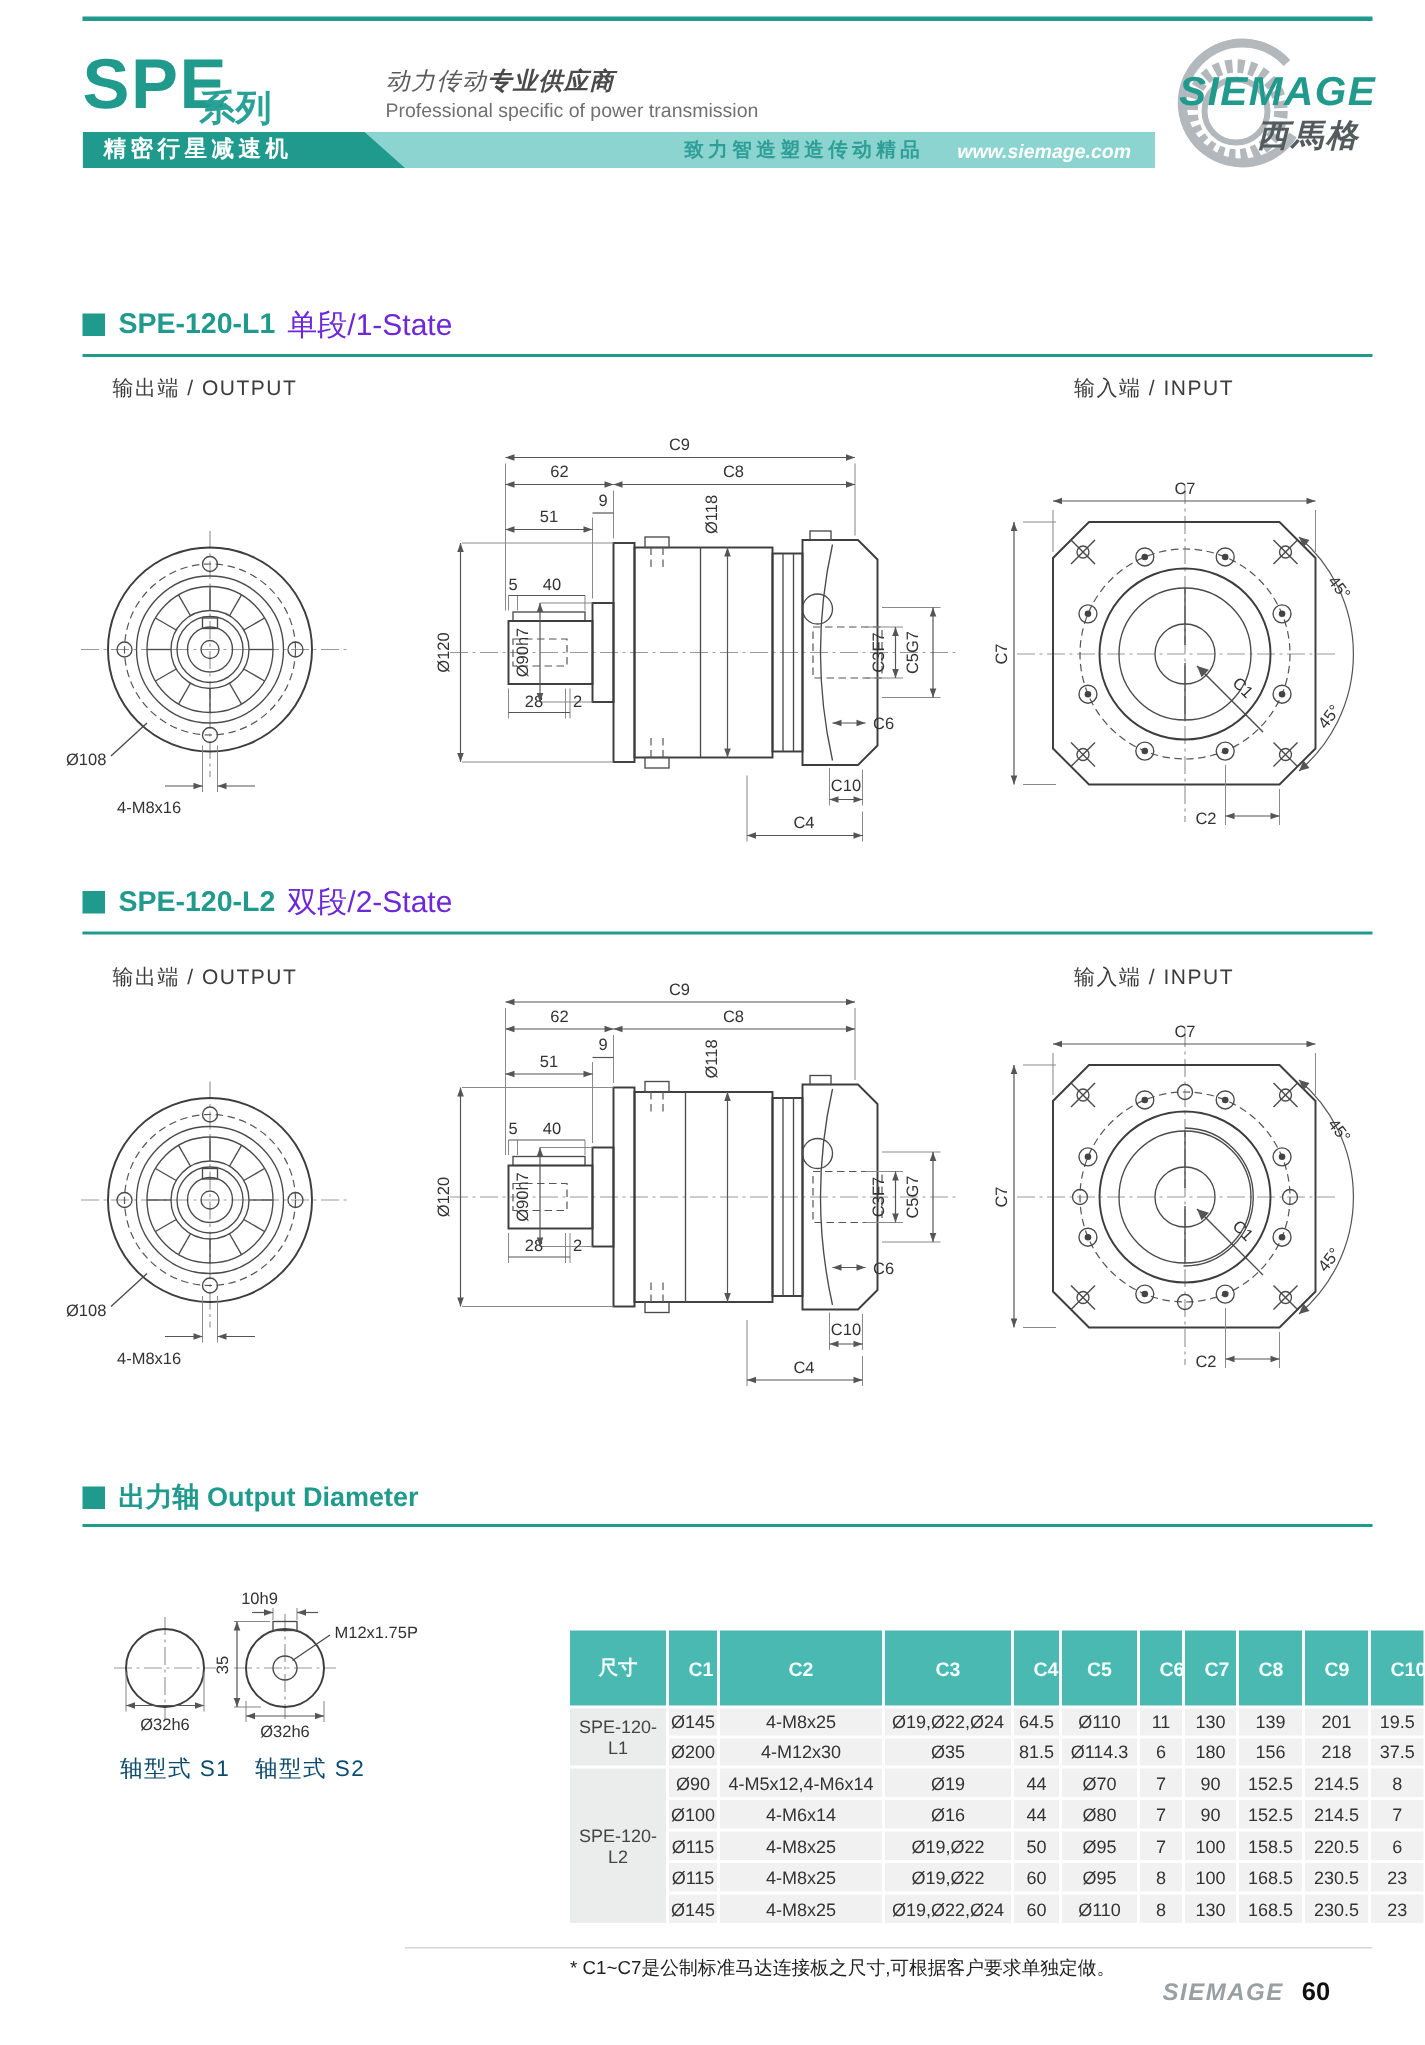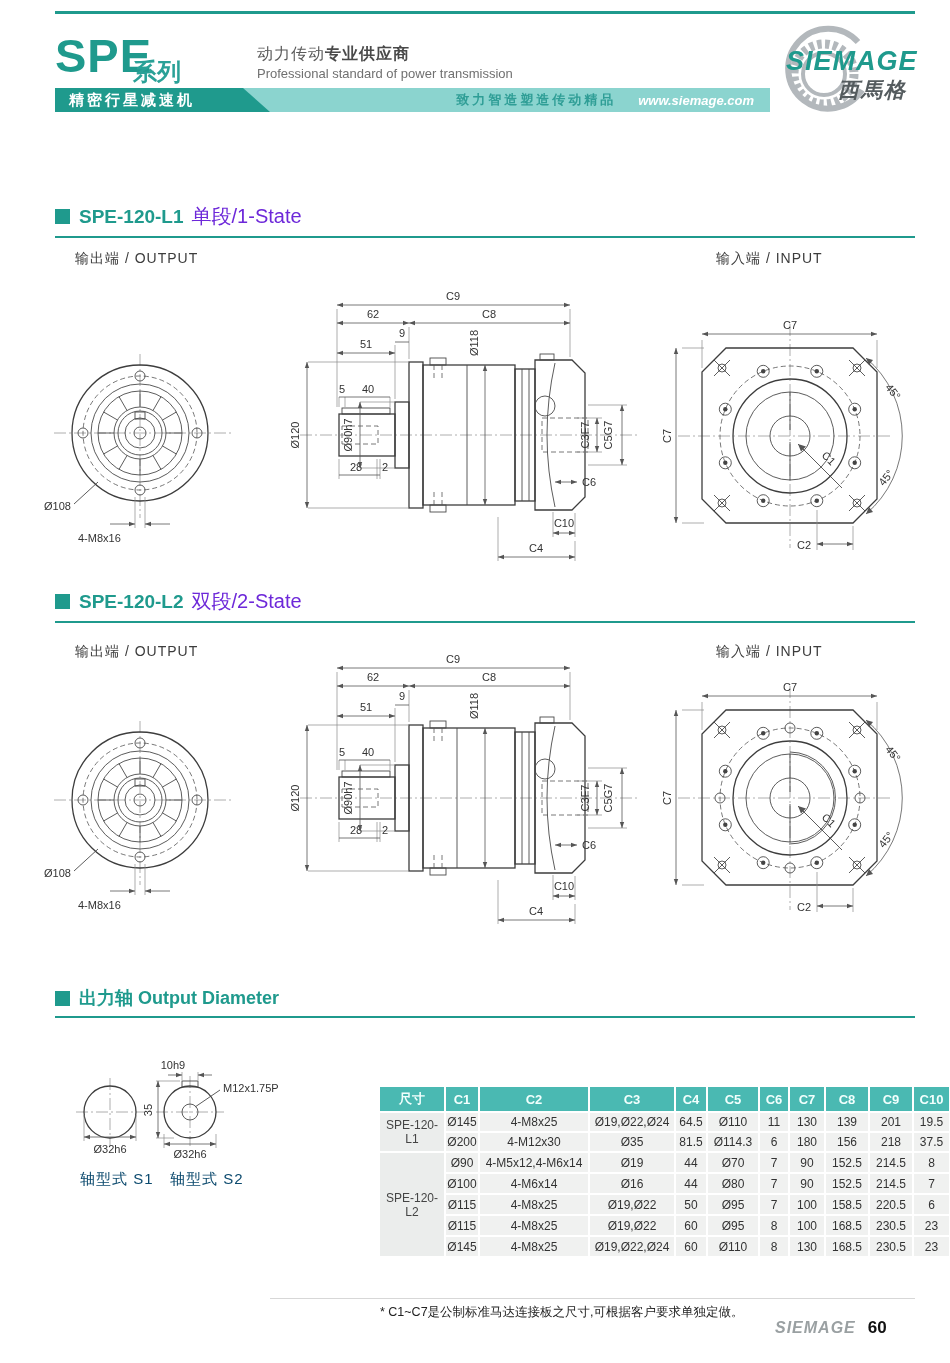--- a/index.html
+++ b/index.html
@@ -10,21 +10,21 @@
   .top-rule{left:55px;top:11px;width:860px;height:3px;background:#1f9a8d;}
   .spe-logo{left:55px;top:30px;color:#1f9a8d;font-weight:bold;font-size:47px;letter-spacing:1px;line-height:52px;}
   .spe-suffix{left:133px;top:56px;color:#2aa197;font-size:24px;font-weight:bold;}
   .dark-banner{left:55px;top:88px;width:215px;height:24px;background:#1f9a8d;
      clip-path:polygon(0 0,188px 0,215px 100%,0 100%);color:#fff;font-weight:bold;
      font-size:15px;line-height:24px;padding-left:14px;letter-spacing:3px;box-sizing:border-box;}
   .light-strip{left:243px;top:88px;width:527px;height:24px;background:#8bd4cf;
      display:flex;align-items:center;justify-content:flex-end;padding-right:16px;box-sizing:border-box;}
   .strip-slogan{color:#2f9e96;font-weight:bold;font-size:13px;letter-spacing:3px;}
   .strip-url{color:#ffffff;font-weight:bold;font-style:italic;font-size:13px;margin-left:22px;}
-  .supplier-cn{left:257px;top:44px;font-size:16px;color:#5a5a5a;letter-spacing:1px;}
+  .supplier-cn{left:257px;top:44px;font-size:16px;color:#5a5a5a;letter-spacing:1px;font-style:italic;}
   .supplier-cn b{color:#4a4a4a;}
   .supplier-en{left:257px;top:66px;font-size:13px;color:#707070;}
   .brand-word{left:786px;top:46px;color:#1f9a8d;font-weight:bold;font-style:italic;font-size:27px;letter-spacing:1px;}
   .brand-cn{left:838px;top:76px;color:#545b5e;font-weight:bold;font-style:italic;font-size:21px;letter-spacing:2px;}
   
   .page-title{left:55px;top:150px;color:#1f9a8d;font-weight:bold;font-size:24px;letter-spacing:1px;}
   .sec-head{left:55px;width:860px;border-bottom:2px solid #1f9a8d;padding-bottom:6px;display:flex;align-items:center;}
   .sec-square{width:15px;height:15px;background:#1f9a8d;margin-right:9px;flex:0 0 auto;}
   .sec-model{color:#1f9a8d;font-weight:bold;font-size:19px;}
   .sec-variant{color:#6d28d9;font-size:20px;margin-left:8px;}
@@ -38,21 +38,21 @@
   .ext{stroke:#8a8a8a;stroke-width:0.7;}
   .cl{stroke:#999;stroke-width:0.8;stroke-dasharray:12 3 2 3;fill:none;}
   .dash{stroke:#555;stroke-width:0.8;stroke-dasharray:5 3;fill:none;}
   .dimtext{font:11px "Liberation Sans",sans-serif;fill:#333;text-anchor:middle;}
   .dimtext.start{text-anchor:start;}
   .dimtext.end{text-anchor:end;}
   .gearline{fill:none;stroke:#b3b8bc;}
   
   .tbl-wrap{left:378px;top:1085px;width:560px;}
   table.dims{border-collapse:separate;border-spacing:2px;table-layout:fixed;width:557px;}
-  table.dims th{background:#4ab9b2;color:#f2fffd;font-size:13px;font-weight:bold;height:24px;padding:0;}
+  table.dims th{background:#4ab9b2;color:#f2fffd;font-size:13px;font-weight:bold;height:24px;padding:13px;}
   table.dims td{background:#f0f1f0;color:#333;font-size:12px;text-align:center;height:18px;padding:0;}
   table.dims td.model-cell{background:#ebedec;color:#444;font-size:12px;}
   tr.l2row td{height:19px;}
   .footnote{left:380px;font-size:12.5px;color:#222;}
   .footer-rule{left:270px;top:1298px;width:645px;height:1px;background:#d7d7d7;}
   .footer-brand{color:#9aa0a2;font-weight:bold;font-style:italic;font-size:16px;letter-spacing:1px;}
   .footer-page{color:#111;font-weight:bold;font-size:17px;margin-left:12px;}
 </style>
 </head>
 <body>
@@ -63,21 +63,21 @@
   <div class="abs spe-logo">SPE</div>
   <div class="abs spe-suffix">系列</div>
   <div class="abs light-strip">
     <span class="strip-slogan">致力智造塑造传动精品</span>
     <span class="strip-url">www.siemage.com</span>
   </div>
   <div class="abs dark-banner">精密行星减速机</div>
   <div class="abs supplier-cn">
     <span>动力传动</span><b>专业供应商</b>
   </div>
-  <div class="abs supplier-en">Professional standard of power transmission</div>
+  <div class="abs supplier-en">Professional specific of power transmission</div>
 
   <svg class="abs" style="left:772px;top:24px;" width="130" height="100">
     <circle cx="52" cy="50" r="30" class="gearline" stroke-width="9" stroke-dasharray="4.5 3.4"></circle>
     <circle cx="52" cy="50" r="21" class="gearline" stroke-width="4"></circle>
     <path d="M 86,18 A 40,40 0 1 0 90,66" class="gearline" stroke-width="6"></path>
   </svg>
   <div class="abs brand-word">SIEMAGE</div>
   <div class="abs brand-cn">西馬格</div>
 
 

